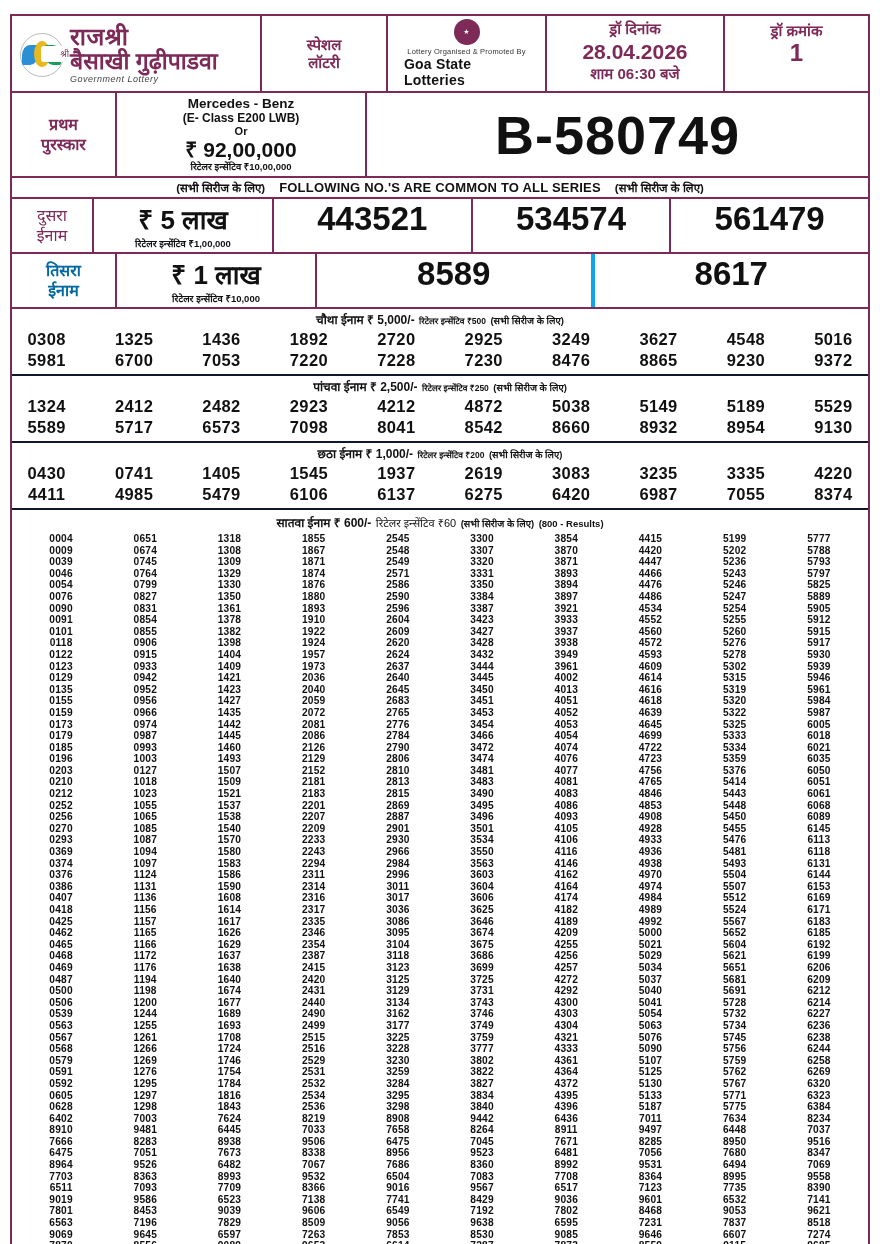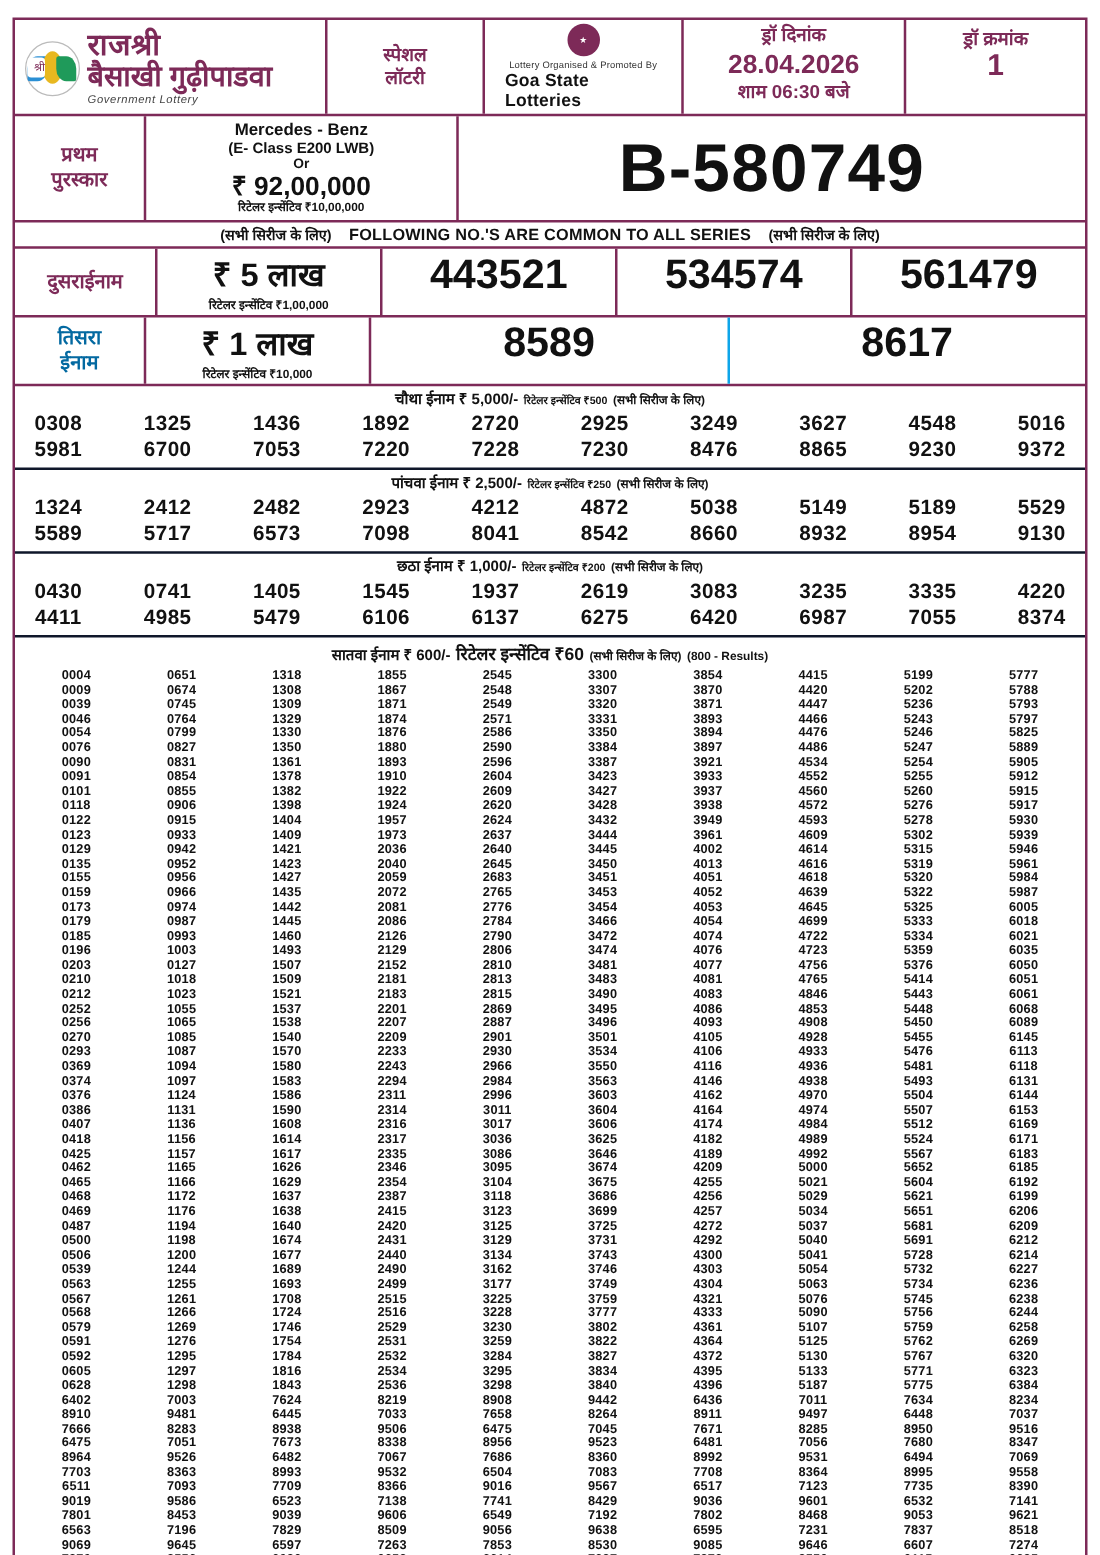--- a/index.html
+++ b/index.html
@@ -20,21 +20,21 @@
   .hdr { display:flex; border-bottom:2px solid #7d2a58; }
   .hdr-logo {
     width:250px; display:flex; align-items:center; gap:6px;
     padding:6px 4px 4px 8px; border-right:2px solid #7d2a58;
   }
   .logo-mark { width:44px; height:44px; flex:0 0 44px; position:relative; }
   .logo-mark .circ { position:absolute; inset:0; border-radius:50%; background:#fff; border:1px solid #bbb; }
   .logo-mark .b1 { position:absolute; left:2px; top:12px; width:16px; height:20px; background:#2a8fd4; border-radius:50% 10% 50% 10%; }
   .logo-mark .b2 { position:absolute; left:14px; top:8px; width:16px; height:26px; background:#e8b820; border-radius:50%; }
   .logo-mark .b3 { position:absolute; left:25px; top:12px; width:16px; height:20px; background:#1f9a5a; border-radius:10% 50% 10% 50%; }
-  .logo-mark .cen { position:absolute; left:2px; top:13px; width:14px; height:16px; background:#fff; border-radius:3px; font-size:9px; text-align:right; line-height:16px; color:#7d2a58; }
+  .logo-mark .cen { position:absolute; left:21px; top:13px; width:28px; height:16px; background:#fff; border-radius:3px; font-size:9px; text-align:right; line-height:16px; color:#7d2a58; }
   .logo-text { line-height:1; }
   .logo-text .l1 { font-size:24px; font-weight:bold; color:#7d2a58; letter-spacing:.5px; }
   .logo-text .l2 { font-size:23px; font-weight:bold; color:#7d2a58; margin-top:1px; }
   .logo-text .l3 { font-size:9px; color:#444; font-style:italic; margin-top:2px; letter-spacing:.5px; }
 
   .hdr-special {
     width:126px; border-right:2px solid #7d2a58; display:flex; flex-direction:column;
     align-items:center; justify-content:center; padding:4px 2px; line-height:1.15;
   }
   .hdr-special div { font-size:15px; font-weight:bold; color:#7d2a58; }
@@ -69,52 +69,52 @@
   .p1-car .c5 { font-size:9.5px; font-weight:bold; }
   .p1-num { flex:1; display:flex; align-items:center; justify-content:center; font-size:54px; font-weight:bold; letter-spacing:1px; }
 
   
   .common-bar { display:flex; align-items:center; justify-content:center; gap:14px; border-bottom:2px solid #7d2a58; padding:2px 0; }
   .common-bar .sm { font-size:11.5px; font-weight:bold; }
   .common-bar .md { font-size:13px; font-weight:bold; letter-spacing:.2px; }
 
   
   .p2 { display:flex; border-bottom:2px solid #7d2a58; }
-  .p2-lbl { width:114px; border-right:2px solid #7d2a58; display:flex; flex-direction:row; align-items:center; justify-content:center; font-size:16px; font-weight:bold; color:#7d2a58; line-height:1.2; }
+  .p2-lbl { width:82px; border-right:2px solid #7d2a58; display:flex; flex-direction:column; align-items:center; justify-content:center; font-size:16px; font-weight:normal; color:#7d2a58; line-height:1.2; }
   .p2-amt { width:180px; border-right:2px solid #7d2a58; text-align:center; padding:2px 2px; }
   .p2-amt .a { font-size:26px; font-weight:bold; }
   .p2-amt .b { font-size:9.5px; font-weight:bold; }
   .p2-nums { flex:1; display:flex; }
   .p2-nums .cell { flex:1; text-align:center; font-size:33px; font-weight:bold; padding:1px 0; }
   .p2-nums .cell + .cell { border-left:2px solid #7d2a58; }
 
   
   .p3 { display:flex; border-bottom:2px solid #7d2a58; }
   .p3-lbl { width:105px; border-right:2px solid #7d2a58; display:flex; flex-direction:column; align-items:center; justify-content:center; font-size:16px; font-weight:bold; color:#0369a1; line-height:1.2; }
-  .p3-amt { width:180px; border-right:2px solid #7d2a58; text-align:center; padding:2px 2px; }
+  .p3-amt { width:200px; border-right:2px solid #7d2a58; text-align:center; padding:2px 2px; }
   .p3-amt .a { font-size:26px; font-weight:bold; }
   .p3-amt .b { font-size:9.5px; font-weight:bold; }
   .p3-nums { flex:1; display:flex; }
   .p3-nums .cell { flex:1; text-align:center; font-size:33px; font-weight:bold; padding:1px 0; }
-  .p3-nums .cell + .cell { border-left:2px solid #0ea5e9; }
+  .p3-nums .cell + .cell { border-left:4px solid #0ea5e9; }
 
   
   .tier { border-bottom:2px solid #0f172a; }
   .tier-head { text-align:center; padding:1px 0 0; }
   .tier-head .t1 { font-size:12px; font-weight:bold; }
   .tier-head .t2 { font-size:8.5px; font-weight:bold; }
   .tier-head .t3 { font-size:9.5px; font-weight:bold; }
   .tier-rows { padding:1px 6px 3px; }
   .tier-row { display:flex;gap:30px; }
   .tier-row .n { flex:1; text-align:center; font-size:16.5px; font-weight:bold; letter-spacing:.4px; padding:1px 0;}
 
   
   .g7-head { text-align:center; padding:1px 0 2px; }
   .g7-head .t1 { font-size:12px; font-weight:bold; }
-  .g7-head .t2 { font-size:14px; font-weight:bold; }
+  .g7-head .t2 { font-size:11px; font-weight:normal; }
   .g7-head .t3 { font-size:9.5px; font-weight:bold; }
   .g7-wrap { padding:2px 7px 4px; border-bottom:2px solid #7d2a58;}
   .g7 { display:grid; grid-template-columns:repeat(10, 1fr); }
   .g7 span { font-size:10.2px; font-weight:bold; text-align:center; line-height:11.6px; letter-spacing:.2px; }
 </style>
 </head>
 <body>
 
 <div class="sheet">
 <div class="frame">

